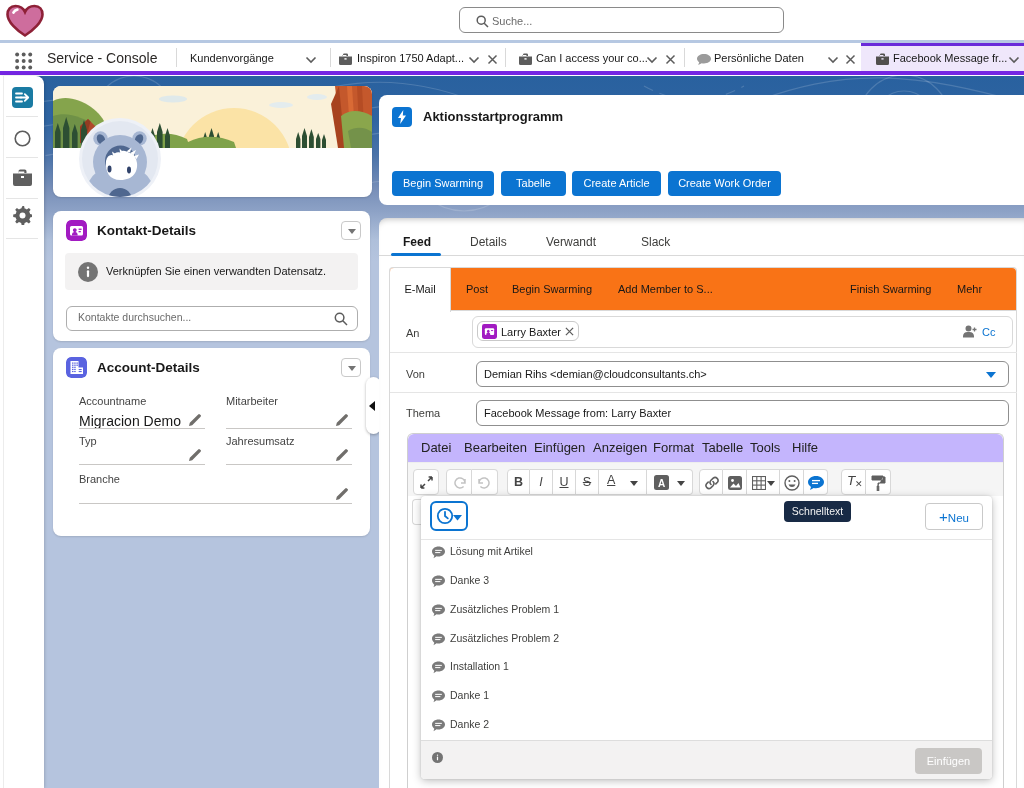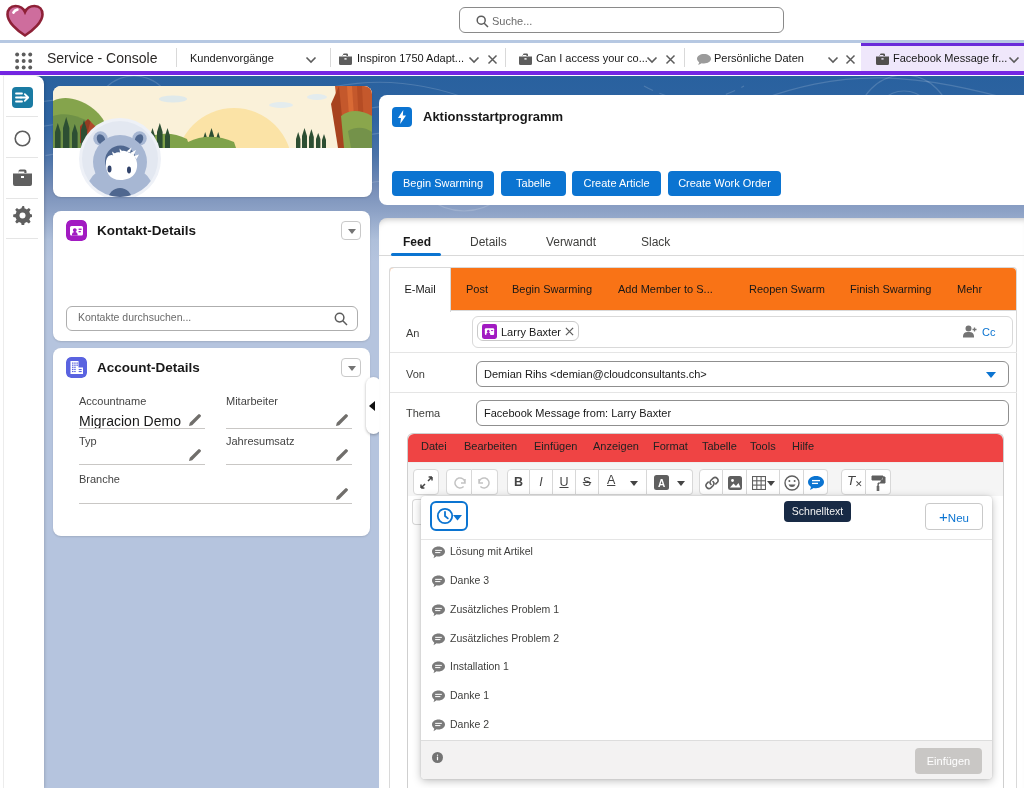--- a/index.html
+++ b/index.html
@@ -58,21 +58,21 @@
 
 #emailarea { position:absolute; left:10px; top:49px; width:628px; height:521px; border:1px solid #d9d9d9; border-bottom:none; border-radius:4px 4px 0 0; }
 #etabs { position:absolute; left:0; top:0; width:626px; height:43px; background:#f97316; border-bottom:1px solid #d9d9d9; border-radius:4px 4px 0 0; }
 .etab { position:absolute; top:0; height:43px; line-height:43px; font-size:11px; color:#181818; }
 #etab-active { position:absolute; left:0px; top:0; width:61px; height:44px; background:#fff; border-right:1px solid #d9d9d9; border-radius:4px 0 0 0; text-align:center; line-height:43px; font-size:11px; color:#181818; }
 .erow-lbl { position:absolute; left:16px; font-size:11px; color:#3e3e3c; }
 .einput { position:absolute; left:86px; border:1px solid #8f8f8f; border-radius:6px; background:#fff; font-size:11px; color:#181818; }
 
 
 #composer { position:absolute; left:17px; top:165px; width:597px; height:357px; border:1px solid #cfcfcf; border-radius:6px 6px 0 0; border-bottom:none; }
-#cmenubar { position:absolute; left:0; top:0; width:595px; height:28px; background:#ef4444; border-radius:6px 6px 0 0; font-size:11px; color:#222; }
+#cmenubar { position:absolute; left:0; top:0; width:595px; height:28px; background:#c4b5fd; border-radius:6px 6px 0 0; font-size:13px; color:#222; }
 .mitem { position:absolute; top:6px; }
 #ctoolbar { position:absolute; left:0; top:28px; width:595px; height:34px; background:#f5f5f5; border-top:1px solid #eee; }
 .tbtn { position:absolute; top:6px; height:26px; background:#fff; border:1px solid #d8d8d8; }
 .tg-l { border-radius:4px 0 0 4px; }
 .tg-r { border-radius:0 4px 4px 0; border-left:none; }
 .tg-m { border-left:none; }
 .tg-s { border-radius:4px; }
 
 
 #qtpanel { position:absolute; left:13px; top:62px; width:571px; height:283px; background:#fff; border-radius:4px; box-shadow:0 2px 8px rgba(0,0,0,.25), 0 0 2px rgba(0,0,0,.15); }
@@ -281,20 +281,28 @@
   <div class="card" id="kcard">
     <svg class="sicon" viewBox="0 0 21 21">
         <rect width="21" height="21" rx="5" fill="#a21bc2"></rect>
         <rect x="4" y="6" width="13" height="9.5" rx="1.5" fill="#fff"></rect>
         <path d="M6 15.5 v-1.2 a2.5 2.5 0 0 1 2.2 -2.4 a1.9 1.9 0 1 1 1.2 0 a2.5 2.5 0 0 1 2.2 2.4 v1.2 Z" fill="#a21bc2"></path>
         <rect x="12.6" y="8.6" width="3" height="1.3" fill="#a21bc2"></rect>
         <rect x="12.6" y="11" width="2.2" height="1.3" fill="#a21bc2"></rect>
       </svg>
     <div class="ctitle" style="position:absolute;left:44px;top:12px">Kontakt-Details</div>
     <div class="menubtn" style="left:288px;top:10px"></div>
+    <div style="position:absolute;left:12px;top:42px;width:293px;height:37px;background:#f3f2f2;border-radius:4px">
+      <svg style="position:absolute;left:13px;top:9px" width="20" height="20" viewBox="0 0 20 20">
+          <circle cx="10" cy="10" r="10" fill="#747474"></circle>
+          <rect x="8.8" y="4.5" width="2.4" height="2.4" rx="1.2" fill="#fff"></rect>
+          <rect x="8.9" y="8.2" width="2.2" height="7" rx="1.1" fill="#fff"></rect>
+        </svg>
+      <div style="position:absolute;left:41px;top:12px;font-size:11px;color:#181818">Verknüpfen Sie einen verwandten Datensatz.</div>
+    </div>
     <div style="position:absolute;left:13px;top:95px;width:292px;height:25px;border:1px solid #aeaeae;border-radius:6px">
       <div style="position:absolute;left:11px;top:4px;font-size:10.5px;color:#6b6b6b">Kontakte durchsuchen...</div>
       <svg style="position:absolute;right:9px;top:5px" width="14" height="14" viewBox="0 0 14 14">
           <circle cx="5.6" cy="5.6" r="4.3" fill="none" stroke="#5c5c5c" stroke-width="1.5"></circle>
           <line x1="8.8" y1="8.8" x2="13" y2="13" stroke="#5c5c5c" stroke-width="1.5"></line>
         </svg>
     </div>
   </div>
 
   <div class="card" id="acard">
@@ -372,21 +380,20 @@
     <div class="ftab" style="left:167px">Verwandt</div>
     <div class="ftab" style="left:262px">Slack</div>
     <div id="ftabline"></div>
     <div id="feedul"></div>
 
     <div id="emailarea">
       <div id="etabs">
         <div class="etab" style="left:76px">Post</div>
         <div class="etab" style="left:122px">Begin Swarming</div>
         <div class="etab" style="left:228px">Add Member to S...</div>
-        <div class="etab" style="left:359px">Reopen Swarm</div>
         <div class="etab" style="left:460px">Finish Swarming</div>
         <div class="etab" style="left:567px">Mehr</div>
       </div>
       <div id="etab-active">E-Mail</div>
 
       <div class="erow-lbl" style="top:59px">An</div>
       <div style="position:absolute;left:82px;top:48px;width:541px;height:32px;border:1px solid #d9d9d9;border-radius:6px"></div>
       <div style="position:absolute;left:87px;top:53px;width:102px;height:20px;border:1px solid #c9c9c9;border-radius:6px;background:#fff">
         <svg style="position:absolute;left:4px;top:2px" width="15" height="15" viewBox="0 0 21 21">
             <rect width="21" height="21" rx="3" fill="#a21bc2"></rect>

